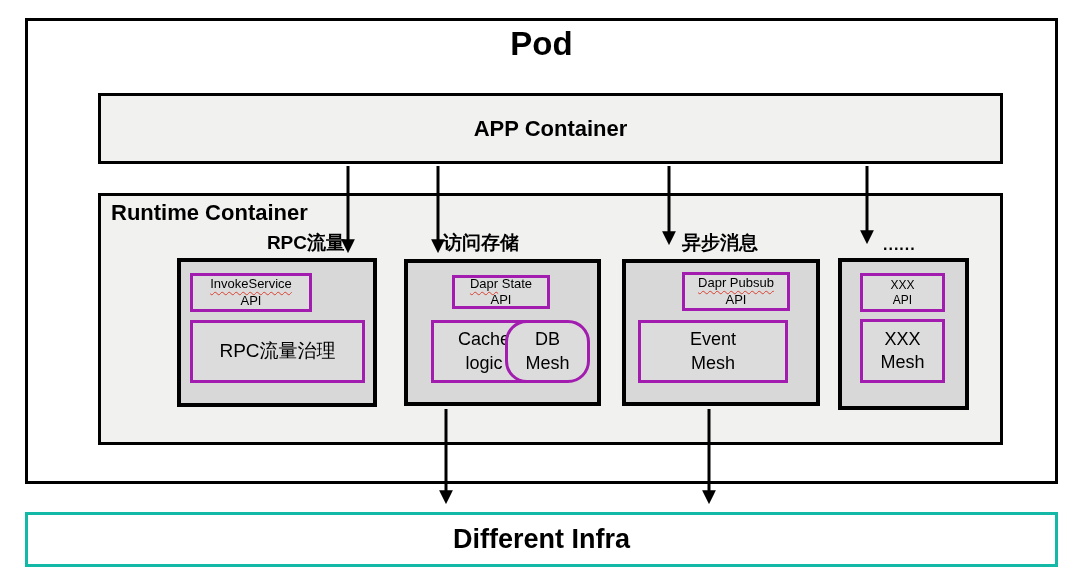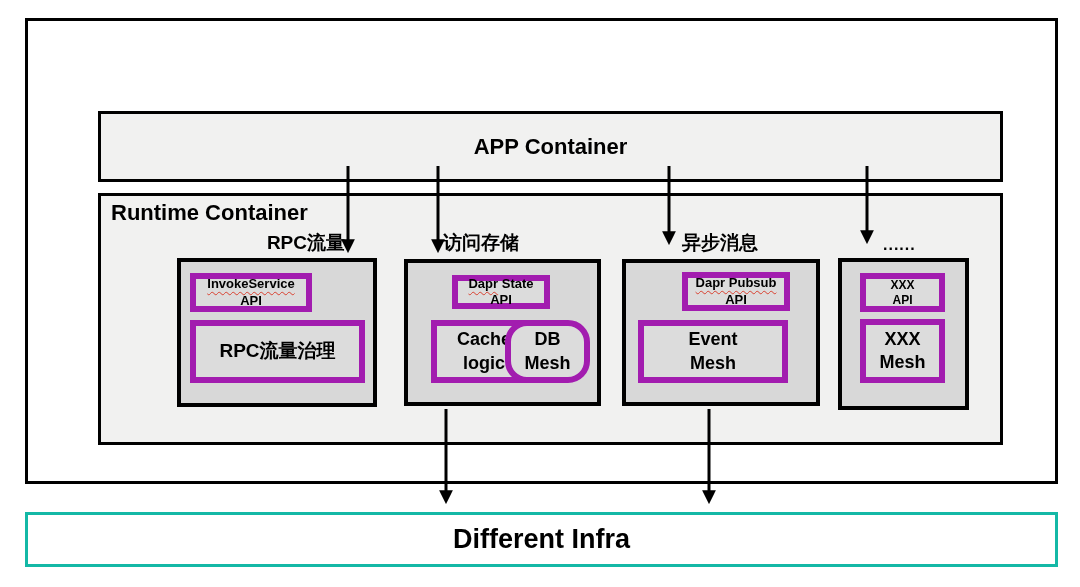--- a/index.html
+++ b/index.html
@@ -22,21 +22,21 @@
   .pod-title {
     left: 25px; top: 26px; width: 1033px;
     text-align: center; font-size: 33px; font-weight: 600; line-height: 1.1;
   }
 
   
   .app-box {
     left: 98px; top: 93px; width: 905px; height: 71px;
     border: 3px solid #000; background: #f1f1f0;
     display: flex; align-items: center; justify-content: center;
-    font-size: 22px; font-weight: 600; margin-top: 18px;
+    font-size: 22px; font-weight: 600;
   }
 
   
   .runtime-box {
     left: 98px; top: 193px; width: 905px; height: 252px;
     border: 3px solid #000; background: #f1f1f0;
   }
   .runtime-title {
     left: 111px; top: 200px;
     font-size: 22px; font-weight: 600; white-space: nowrap;
@@ -54,24 +54,24 @@
   
   .group-box { border: 4px solid #000; background: #d8d8d8; }
   .gb-1 { left: 177px; top: 258px; width: 200px; height: 149px; }
   .gb-2 { left: 404px; top: 259px; width: 197px; height: 147px; }
   .gb-3 { left: 622px; top: 259px; width: 198px; height: 147px; }
   .gb-4 { left: 838px; top: 258px; width: 131px; height: 152px; }
 
   
   .inner-box {
     position: absolute; box-sizing: border-box;
-    border: 6px solid #a21caf; background: #dcdcdc;
+    border: 3px solid #a21caf; background: #dcdcdc;
     display: flex; flex-direction: column;
     align-items: center; justify-content: center;
-    text-align: center; font-weight: 700;
+    text-align: center; font-weight: 400;
   }
   .api-box  { font-size: 13px; line-height: 1.25; }
   .body-box { font-size: 18px; line-height: 1.3; }
 
   .g1-api  { left: 9px;  top: 11px; width: 122px; height: 39px; }
   .g1-body { left: 9px;  top: 58px; width: 175px; height: 63px; font-size: 19px; }
   .g2-api  { left: 44px; top: 12px; width: 98px;  height: 34px; }
   .g2-body1{ left: 23px;  top: 57px; width: 106px;  height: 63px; }
   .g2-body2{ left: 97px; top: 57px; width: 85px;  height: 63px; border-radius: 22px; }
   .g3-api  { left: 56px; top: 9px;  width: 108px; height: 39px; }
@@ -101,20 +101,21 @@
     pointer-events: none;
   }
   .arrow-layer line { stroke: #000; stroke-width: 3; }
 </style>
 </head>
 <body>
 
 <div class="stage">
 
   <div class="abs pod-box"></div>
+  <div class="abs pod-title">Pod</div>
 
   <div class="abs app-box">
     <span>APP Container</span>
   </div>
 
   <div class="abs runtime-box"></div>
   <div class="abs group-label lbl-1">RPC流量</div>
 
   <div class="abs runtime-title">Runtime Container</div>
   <div class="abs group-label lbl-2">访问存储</div>

